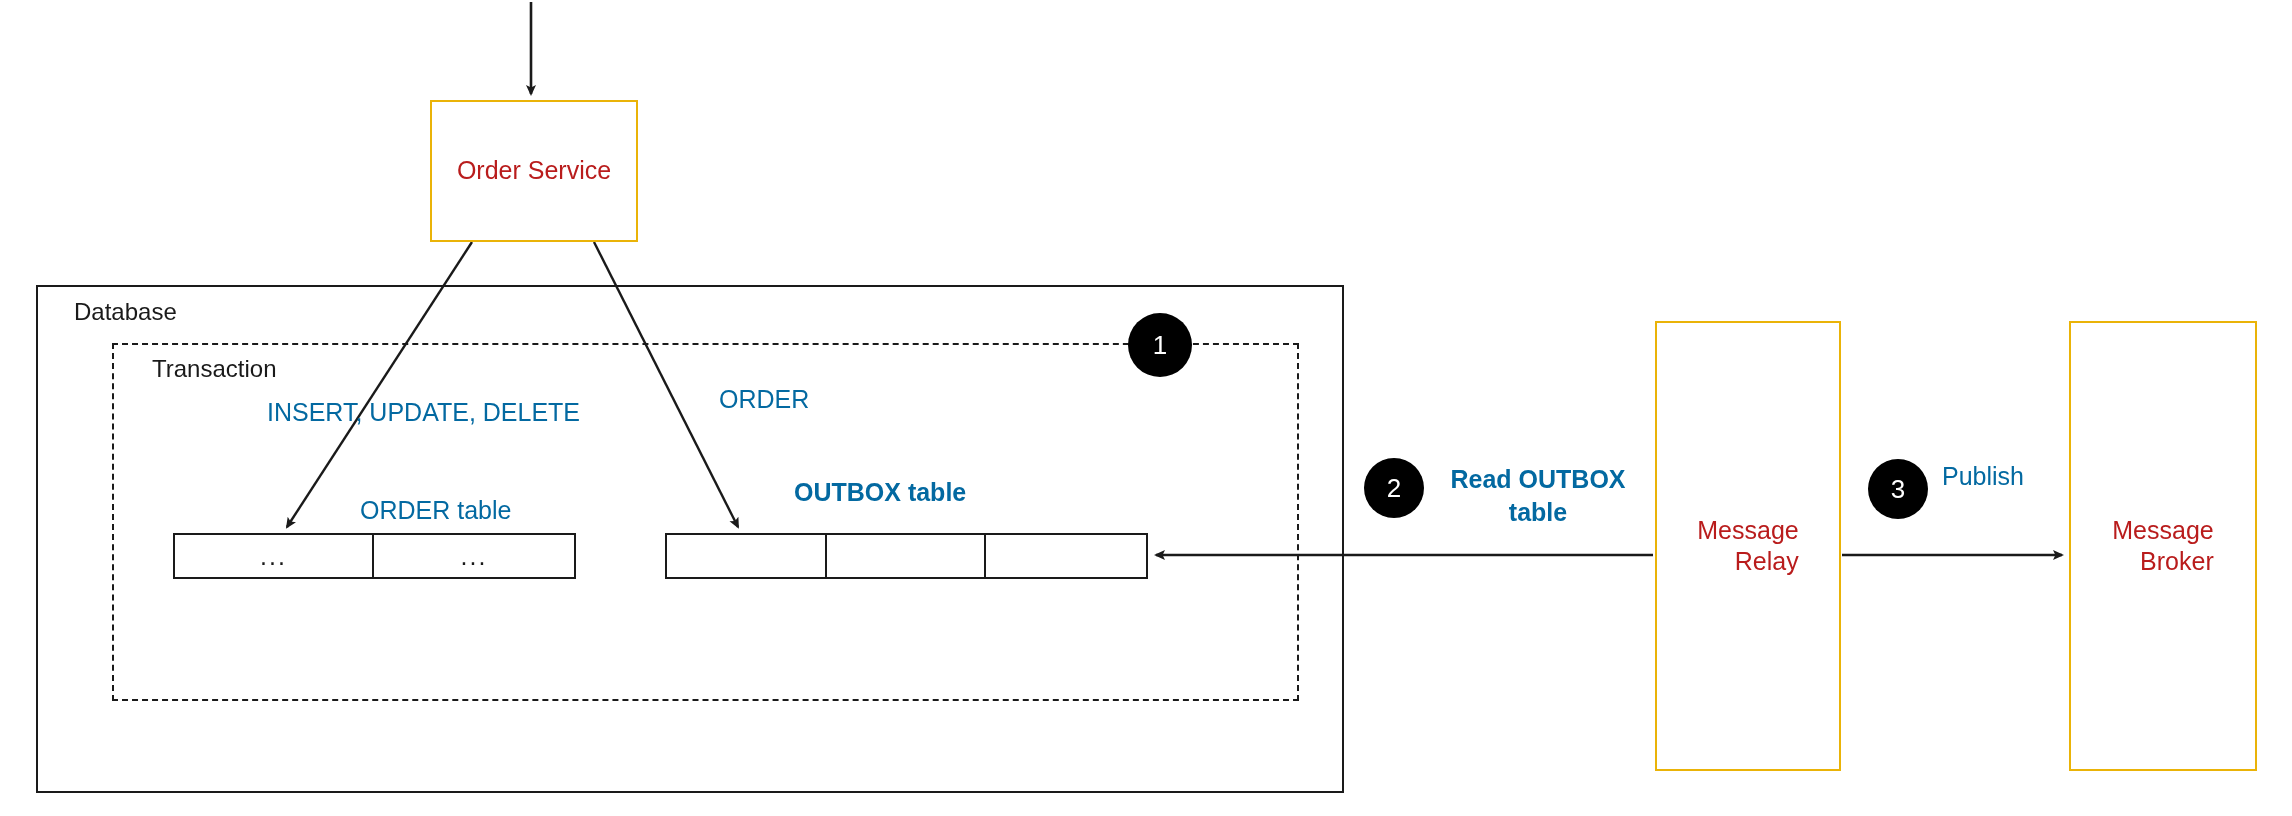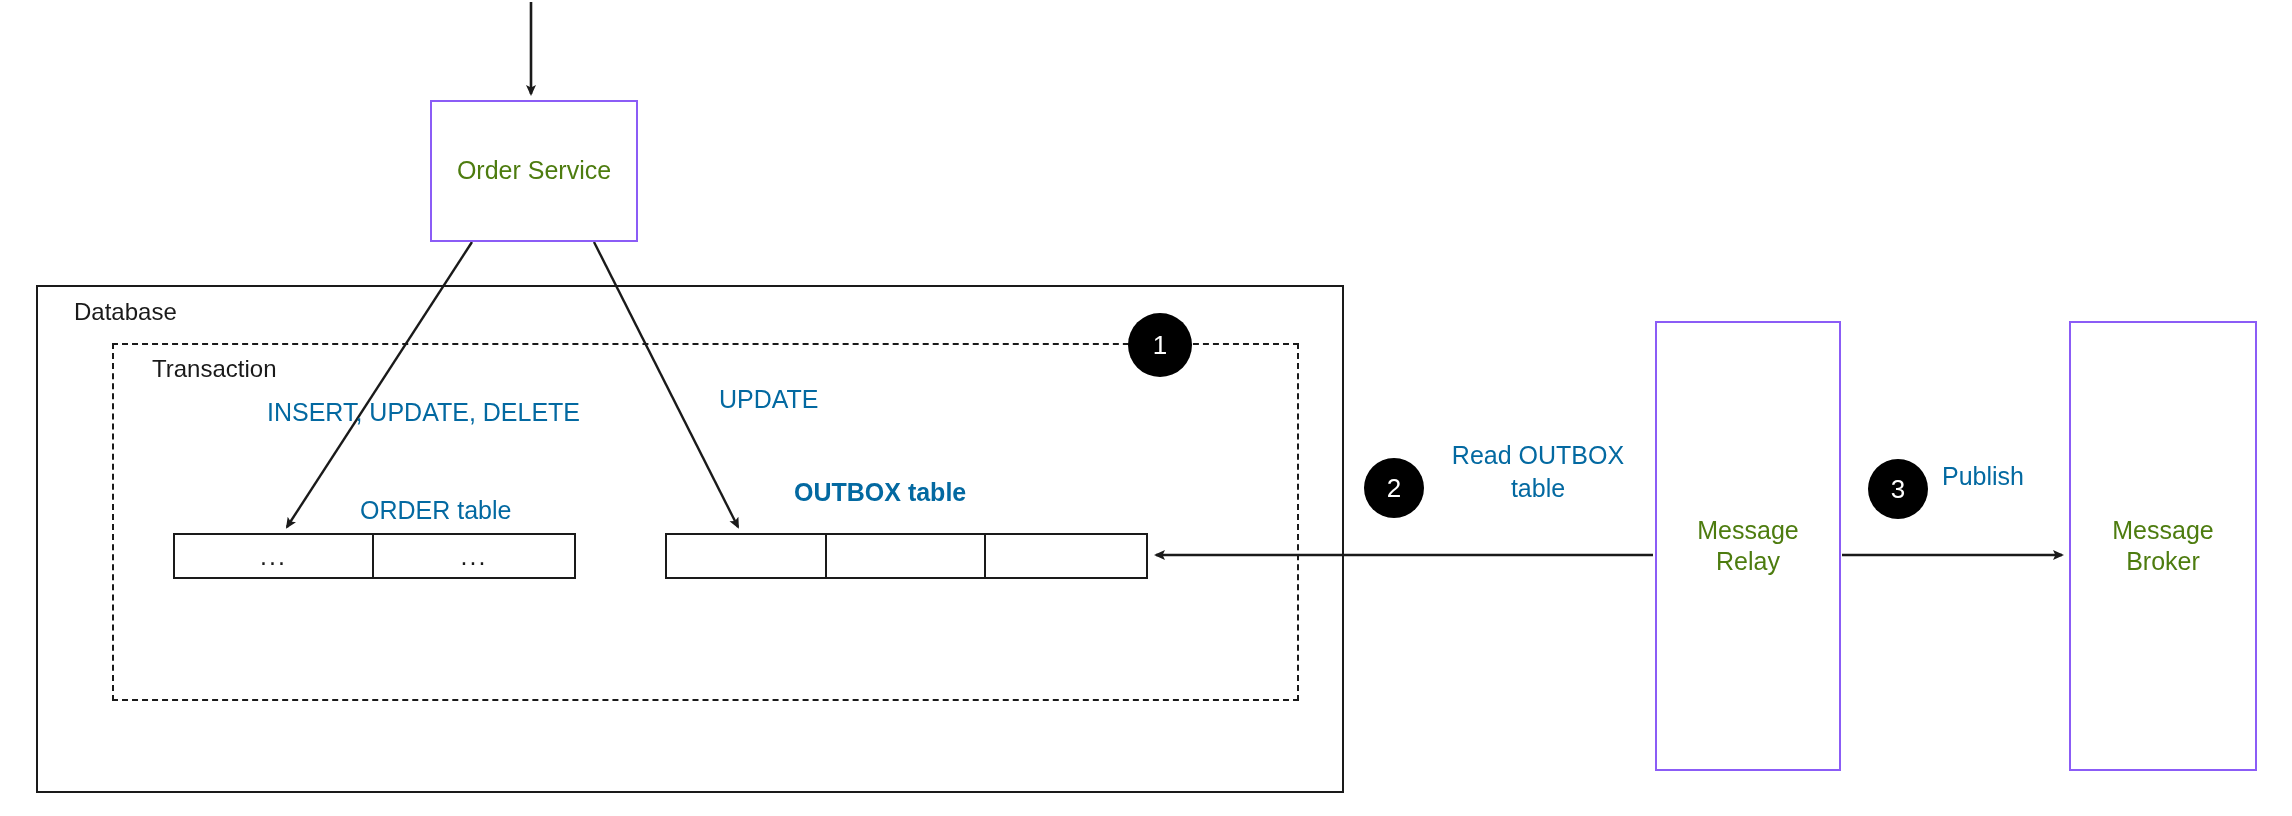--- a/index.html
+++ b/index.html
@@ -22,27 +22,27 @@
     position: absolute;
     left: 0;
     top: 0;
     width: 2292px;
     height: 816px;
     pointer-events: none;
   }
   .node-box {
     position: absolute;
     box-sizing: border-box;
-    border: 2px solid #8b5cf6;
+    border: 2px solid #eab308;
     background: #ffffff;
     display: flex;
     align-items: center;
     justify-content: center;
-    text-align: center;
-    color: #4d7c0f;
+    text-align: right;
+    color: #b91c1c;
     font-size: 25px;
     line-height: 1.25;
   }
   .container-box {
     position: absolute;
     box-sizing: border-box;
     border: 2px solid #1a1a1a;
     background: transparent;
   }
   .dashed-box {
@@ -129,21 +129,21 @@
 
   <div class="dashed-box" style="left:112px; top:343px; width:1187px; height:358px;"></div>
   <div class="container-label" style="left:124px; top:355px;">Transaction</div>
 
   <div class="node-box" style="left:430px; top:100px; width:208px; height:142px;">
     <span>Order Service</span>
   </div>
 
   <div class="free-label" style="left:267px; top:398px;">INSERT, UPDATE, DELETE</div>
 
-  <div class="free-label" style="left:719px; top:385px;">UPDATE</div>
+  <div class="free-label" style="left:719px; top:385px;">ORDER</div>
 
   <div class="free-label" style="left:360px; top:496px;">ORDER table</div>
   <div class="table-strip" style="left:173px; top:533px; width:403px; height:46px;">
     <div class="table-cell" style="width:201px;">...</div>
     <div class="table-cell" style="width:202px;">...</div>
   </div>
 
   <div class="free-label" style="left:794px; top:478px;font-weight:bold;">OUTBOX table</div>
   <div class="table-strip" style="left:665px; top:533px; width:483px; height:46px;">
     <div class="table-cell" style="width:161px;"></div>
@@ -156,21 +156,21 @@
   </div>
 
   <div class="step-badge" style="left:1364px; top:458px; width:60px; height:60px;">
     <span>2</span>
   </div>
 
   <div class="step-badge" style="left:1868px; top:459px; width:60px; height:60px;">
     <span>3</span>
   </div>
 
-  <div class="free-label wrap" style="left:1438px; top:439px; width:200px;">
+  <div class="free-label wrap" style="left:1438px; top:463px; width:200px;font-weight:bold;">
     <span>Read OUTBOX</span><br>
     <span>table</span>
   </div>
 
   <div class="free-label" style="left:1942px; top:462px;">Publish</div>
 
   <div class="node-box" style="left:1655px; top:321px; width:186px; height:450px;">
     <span>
       <span>Message</span><br>
       <span>Relay</span>

